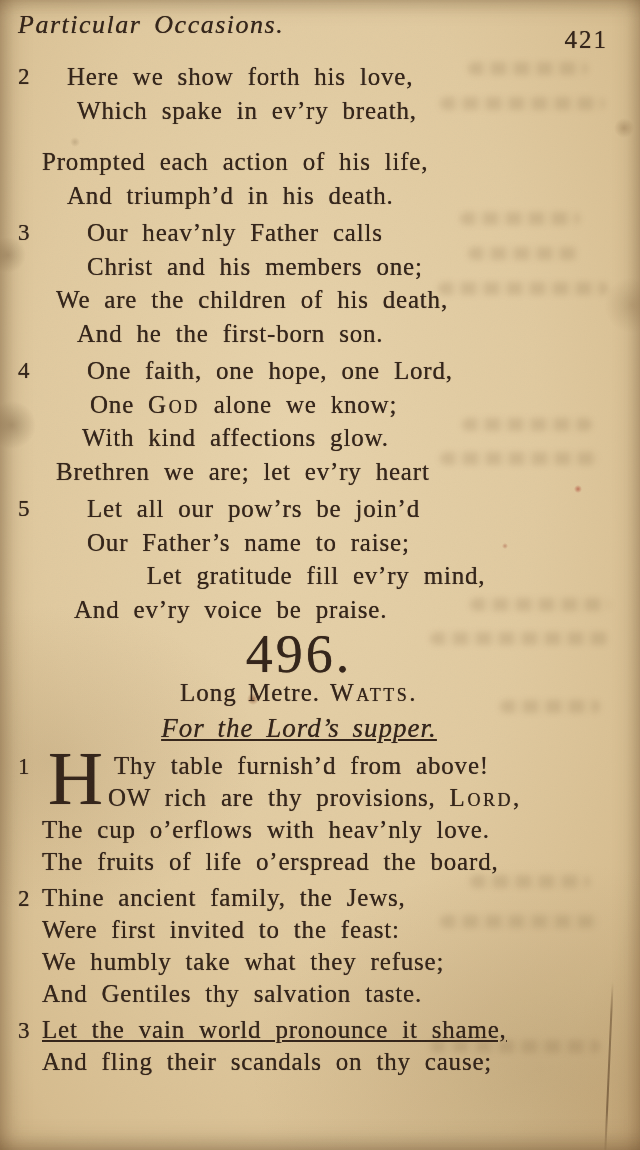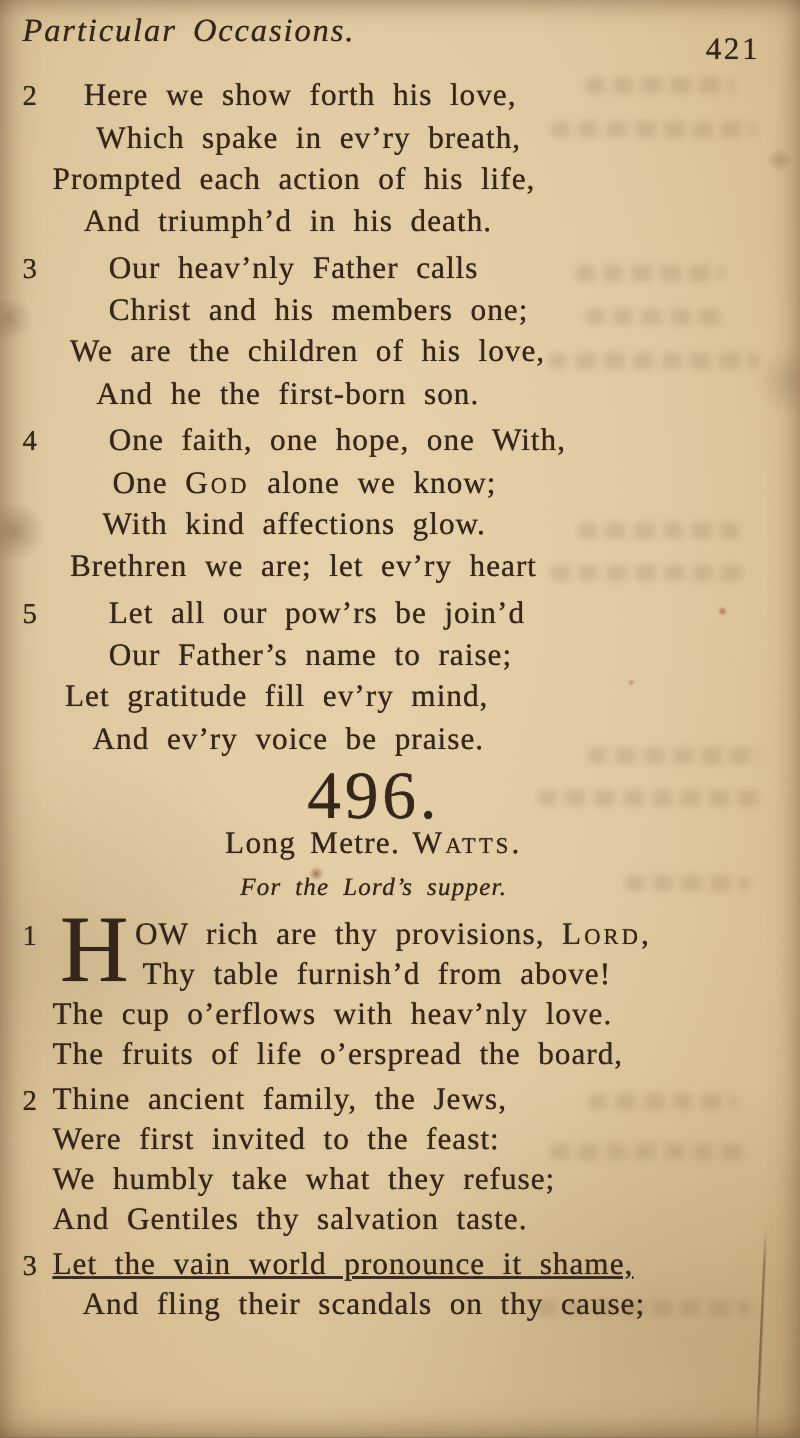--- a/index.html
+++ b/index.html
@@ -67,22 +67,22 @@
     font-size:76px;line-height:58px;letter-spacing:0;
   }
   .hymn-number{
     text-align:center;font-size:54px;line-height:48px;letter-spacing:3px;margin-top:0;
   }
   .meter-line{
     text-align:center;font-size:25px;line-height:30px;letter-spacing:1px;word-spacing:4px;
   }
   .meter-line .meter{margin-right:10px;}
   .subtitle{
-    text-align:center;font-style:italic;font-size:20px;line-height:32px;
-    letter-spacing:1px;word-spacing:5px;margin-top:4px;
+    text-align:center;font-style:italic;font-size:27px;line-height:32px;
+    letter-spacing:1px;word-spacing:5px;margin-top:4px;text-decoration:underline;
   }
   .signature{
     text-align:center;font-size:27px;line-height:30px;letter-spacing:4px;margin-top:-4px;
   }
 </style>
 </head>
 <body>
 
 <div class="page">
 
@@ -110,86 +110,86 @@
       <div class="running-title">Particular Occasions.</div>
       <div class="page-number">421</div>
     </div>
 
     <div id="hymn1" class="verses">
         <div class="verse">
           <div class="vnum">2</div>
           <div class="lines">
             <div class="line" style="padding-left: 25px;"><span>Here we show forth his love,</span></div>
             <div class="line" style="padding-left: 35px;"><span>Which spake in ev’ry breath,</span></div>
-            <div class="line" style="padding-left: 0px;"><span>Prompted each action of his life,</span></div>
+            <div class="line" style="padding-left: 0px; margin-top: 18px;"><span>Prompted each action of his life,</span></div>
             <div class="line" style="padding-left: 25px;"><span>And triumph’d in his death.</span></div>
           </div>
         </div>
         <div class="verse">
           <div class="vnum">3</div>
           <div class="lines">
             <div class="line" style="padding-left: 45px;"><span>Our heav’nly Father calls</span></div>
             <div class="line" style="padding-left: 45px;"><span>Christ and his members one;</span></div>
-            <div class="line" style="padding-left: 14px;"><span>We are the children of his love,</span></div>
+            <div class="line" style="padding-left: 14px;"><span>We are the children of his death,</span></div>
             <div class="line" style="padding-left: 35px;"><span>And he the first-born son.</span></div>
           </div>
         </div>
         <div class="verse">
           <div class="vnum">4</div>
           <div class="lines">
-            <div class="line" style="padding-left: 45px;"><span>One faith, one hope, one With,</span></div>
+            <div class="line" style="padding-left: 45px;"><span>One faith, one hope, one Lord,</span></div>
             <div class="line" style="padding-left: 48px;"><span>One </span><span class="sc">God</span><span> alone we know;</span></div>
             <div class="line" style="padding-left: 40px;"><span>With kind affections glow.</span></div>
             <div class="line" style="padding-left: 14px;"><span>Brethren we are; let ev’ry heart</span></div>
           </div>
         </div>
         <div class="verse">
           <div class="vnum">5</div>
           <div class="lines">
             <div class="line" style="padding-left: 45px;"><span>Let all our pow’rs be join’d</span></div>
             <div class="line" style="padding-left: 45px;"><span>Our Father’s name to raise;</span></div>
-            <div class="line" style="padding-left: 10px;"><span>Let gratitude fill ev’ry mind,</span></div>
+            <div class="line" style="padding-left: 10px; text-align: center;"><span>Let gratitude fill ev’ry mind,</span></div>
             <div class="line" style="padding-left: 32px;"><span>And ev’ry voice be praise.</span></div>
           </div>
         </div>
       </div>
 
     <div class="hymn-number">496.</div>
 
     <div class="meter-line">
       <span class="meter">Long Metre.</span><span class="sc">Watts.</span>
     </div>
 
     <div class="subtitle">For the Lord’s supper.</div>
 
     <div id="hymn2" class="verses">
         <div class="verse">
           <div class="vnum">1</div>
           <div class="lines">
             <span class="dropcap">H</span>
+            <div class="line" style="padding-left: 72px;"><span>Thy table furnish’d from above!</span></div>
             <div class="line" style="padding-left: 66px;"><span>OW rich are thy provisions, </span><span class="sc">Lord</span><span>,</span></div>
-            <div class="line" style="padding-left: 72px;"><span>Thy table furnish’d from above!</span></div>
             <div class="line" style="padding-left: 0px;"><span>The cup o’erflows with heav’nly love.</span></div>
             <div class="line" style="padding-left: 0px;"><span>The fruits of life o’erspread the board,</span></div>
           </div>
         </div>
         <div class="verse">
           <div class="vnum">2</div>
           <div class="lines">
             <div class="line" style="padding-left: 0px;"><span>Thine ancient family, the Jews,</span></div>
             <div class="line" style="padding-left: 0px;"><span>Were first invited to the feast:</span></div>
             <div class="line" style="padding-left: 0px;"><span>We humbly take what they refuse;</span></div>
             <div class="line" style="padding-left: 0px;"><span>And Gentiles thy salvation taste.</span></div>
           </div>
         </div>
         <div class="verse">
           <div class="vnum">3</div>
           <div class="lines">
             <div class="line" style="padding-left: 0px; text-decoration: underline;"><span>Let the vain world pronounce it shame,</span></div>
-            <div class="line" style="padding-left: 0px; margin-left: 24px;"><span>And fling their scandals on thy cause;</span></div>
+            <div class="line" style="padding-left: 0px;"><span>And fling their scandals on thy cause;</span></div>
           </div>
         </div>
       </div>
 
 
   </div>
 
   <svg class="texture" width="640" height="1150">
     <filter id="paperNoise">
       <feTurbulence type="fractalNoise" baseFrequency="0.8" numOctaves="2" stitchTiles="stitch"></feTurbulence>

